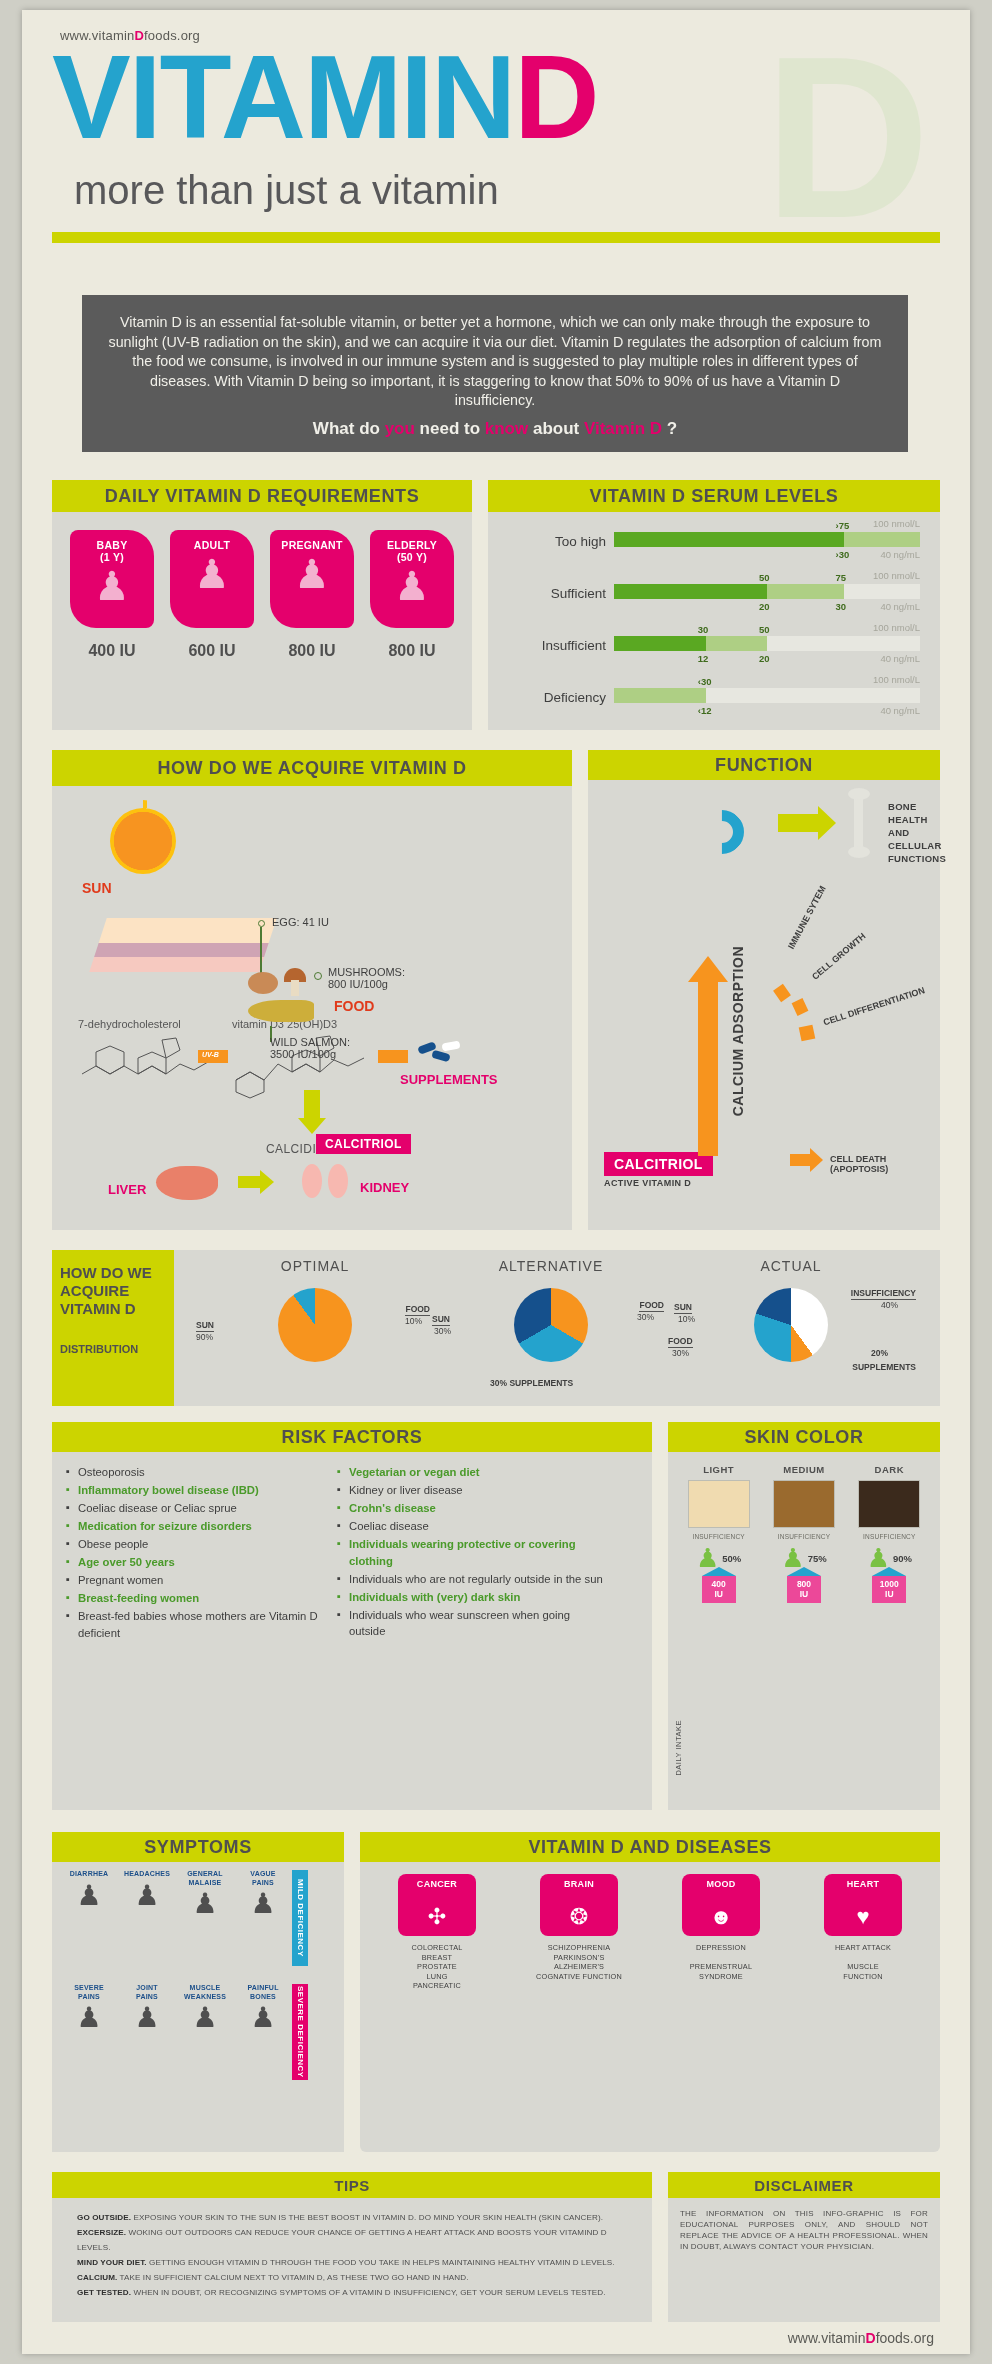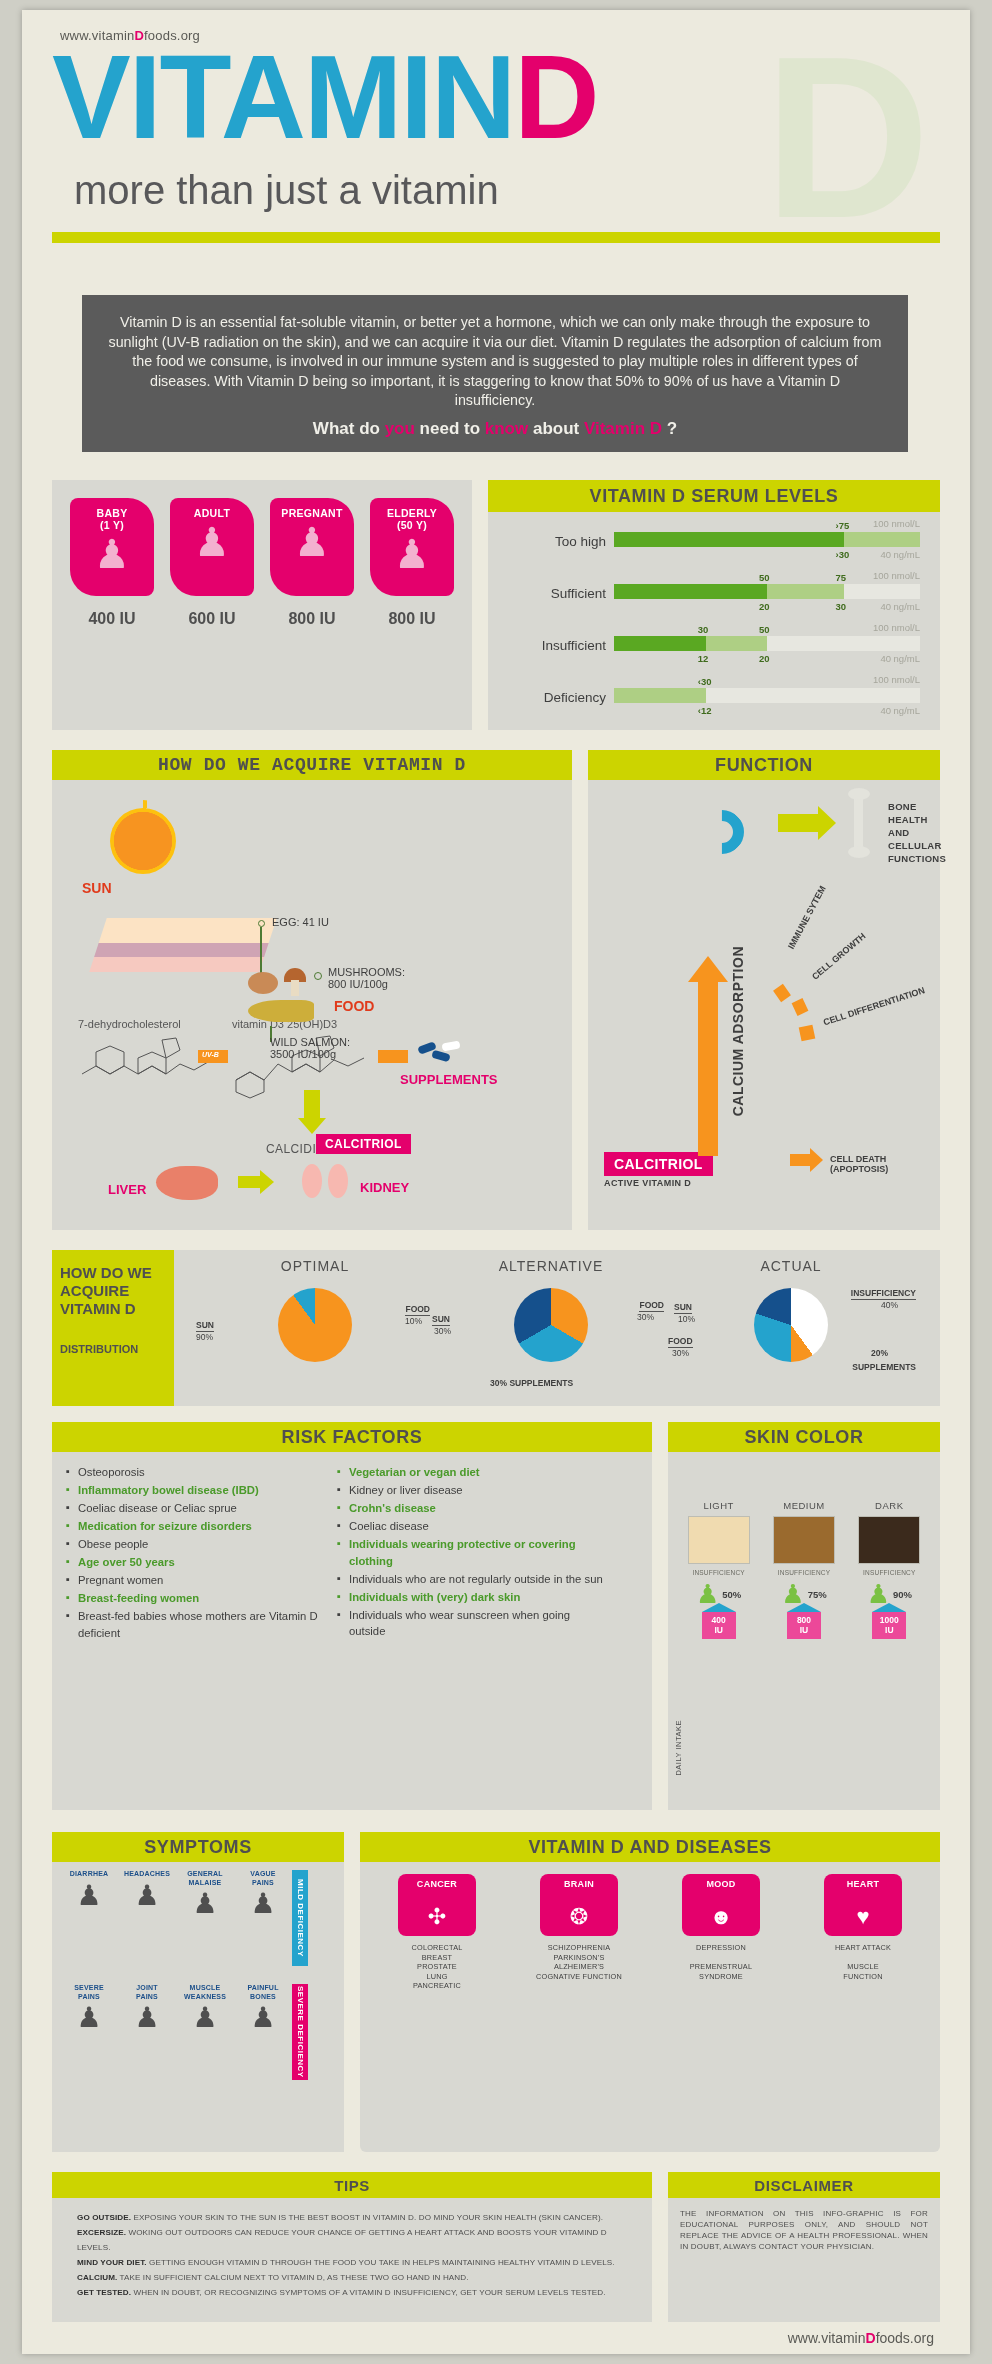--- a/index.html
+++ b/index.html
@@ -67,21 +67,21 @@
   .srow { position:relative; height:46px; margin:6px 14px 0 0; padding-left:10px; }
   .slabel { position:absolute; left:0; top:16px; width:118px; text-align:right; font-size:13.5px; color:#3e3e3e; }
   .strack { position:absolute; left:126px; top:14px; right:6px; height:15px; background:#e7e7e0; }
   .sfill  { position:absolute; left:0; top:0; height:15px; background:#5aa822; }
   .sfill2 { position:absolute; top:0; height:15px; background:#aecf84; }
   .stop, .sbot { position:absolute; font-size:9.5px; color:#3f6b1d; font-weight:bold; }
   .stop { top:2px; } .sbot { top:31px; }
   .sunit { position:absolute; font-size:9.5px; color:#a6a69c; right:6px; }
   
   #acq { left:30px; top:740px; width:520px; height:480px; }
-  #acq .hdr { height:30px;font-family:Liberation Mono, monospace; }
+  #acq .hdr { height:36px; }
   #func { left:566px; top:740px; width:352px; height:480px; }
   #func .hdr { height:30px; }
   .sun-glyph { position:absolute; left:58px; top:58px; width:66px; height:66px; border-radius:50%;
      background:radial-gradient(circle,#f79420 62%, #fdc10f 63%); }
   .sun-rays { position:absolute; left:50px; top:50px; width:82px; height:82px; border-radius:50%;
      background:conic-gradient(#fdc10f 0 6deg,transparent 6deg 12deg); }
   .lab-red { color:#e03a1b; font-weight:bold; font-size:14px; position:absolute; }
   .lab-dk  { color:#3e3e3e; font-size:11px; position:absolute; }
   .lab-pk  { color:#e4006c; font-weight:bold; font-size:13px; position:absolute; }
   .skin { position:absolute; left:46px; top:168px; width:170px; height:54px;
@@ -116,21 +116,21 @@
   #skinc { left:646px; top:1412px; width:272px; height:388px; }
   #skinc .hdr { height:30px; }
   .rcols { display:flex; padding:12px 14px 0; gap:3px; }
   .rcol { width:268px; }
   .ritem { font-size:11.3px; line-height:16.5px; color:#3e3e3e; position:relative; padding-left:12px; margin-bottom:1.5px; }
   .ritem::before { content:"▪"; position:absolute; left:0; top:-1px; font-size:11px; color:#3e3e3e; }
   .ritem.g { color:#4a9a2a; font-weight:bold; }
   .ritem.g::before { color:#4a9a2a; }
   .swatchrow { display:flex; justify-content:space-around; padding:12px 8px 0; }
   .swcol { width:72px; text-align:center; }
-  .swname { font-size:9.5px; font-weight:normal; color:#4f4f4f; letter-spacing:.5px;margin-top:36px; }
+  .swname { font-size:9.5px; font-weight:bold; color:#4f4f4f; letter-spacing:.5px; }
   .sw { width:62px; height:48px; margin:5px auto 0; border:1px solid #bdbdb4; }
   .ins { font-size:6.5px; color:#6b6b63; margin-top:5px; letter-spacing:.2px; }
   .manfig { font-size:26px; line-height:28px; color:#7ac143; }
   .pct { font-size:9.5px; font-weight:bold; color:#3e3e3e; }
   .dose { width:34px; margin:4px auto 0; background:#ec4899; color:#fff;
      font-size:8.5px; font-weight:bold; padding:3px 0 4px; position:relative; }
   .dose::before { content:""; position:absolute; left:0; top:-9px; border-left:17px solid transparent;
      border-right:17px solid transparent; border-bottom:9px solid #24a3cd; }
   .dailyv { position:absolute; left:6px; bottom:34px; writing-mode:vertical-rl;
      transform:rotate(180deg); font-size:7.5px; color:#4f4f4f; letter-spacing:.5px; }
@@ -174,20 +174,21 @@
   <div class="title"><span>VITAMIN</span><span class="d">D</span></div>
   <div class="subtitle">more than just a vitamin</div>
   <div class="ylbar"></div>
 
   <div class="intro">
     <div>Vitamin D is an essential fat-soluble vitamin, or better yet a hormone,  which we can only make through the exposure to sunlight (UV-B radiation on the skin), and we can acquire it via our diet. Vitamin D regulates the adsorption of calcium from the food we consume, is involved in our immune system and is suggested to play multiple roles in different types of diseases. With Vitamin D being so important, it is staggering to know that 50% to 90% of us have a Vitamin D insufficiency.</div>
     <div class="q"><span>What do </span><span class="pk">you</span><span> need to </span><span class="pk">know</span><span> about </span><span class="pk">Vitamin D</span><span> ?</span></div>
   </div>
 
   <div class="panel" id="req">
+    <div class="hdr">DAILY VITAMIN D REQUIREMENTS</div>
     <div class="persons">
       <div class="person">
         <div class="pcard">
           <div class="lbl"><span>BABY</span><br><span>(1 Y)</span></div>
           <div class="pfig">♟</div>
         </div>
         <div class="iu">400 IU</div>
       </div>
       <div class="person">
         <div class="pcard">

